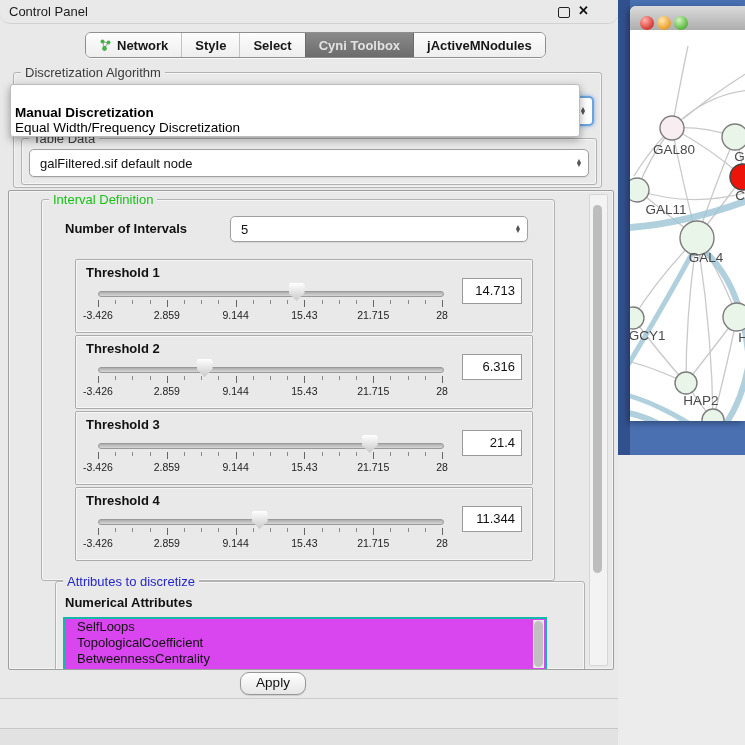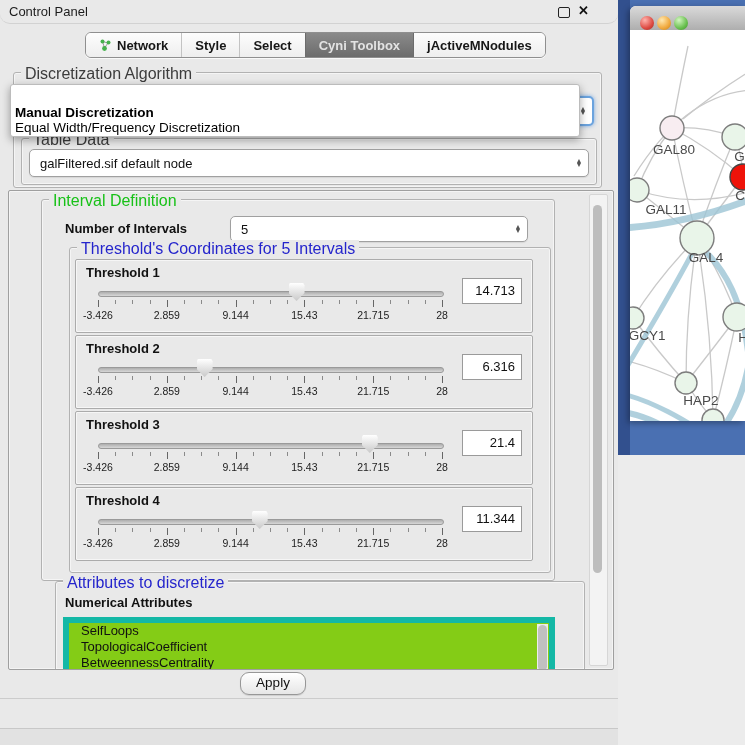--- a/index.html
+++ b/index.html
@@ -14,21 +14,21 @@
   
   .seg{position:absolute;display:flex;border:1px solid #8f8f8f;border-radius:6px;overflow:hidden;background:#f6f6f6;box-shadow:0 1px 0 rgba(255,255,255,.7);}
   .seg .segment{display:flex;align-items:center;gap:5px;padding:0 13px;font-size:13px;font-weight:bold;color:#161616;background:linear-gradient(#fdfdfd,#eeeeee);border-left:1px solid #c3c3c3;white-space:nowrap;}
   .seg .segment:first-child{border-left:none;}
   .seg .segment.active{background:linear-gradient(#8a8a8a,#6c6c6c);color:#e3e3e3;border-left-color:#6c6c6c;}
   .seg .segment.active + .segment{border-left-color:#6c6c6c;}
   #topTabs{left:85px;top:32px;height:24px;}
   #bottomTabs{left:143px;top:704px;height:23px;}
   
   .group{position:absolute;border:1px solid #b2b2b2;border-radius:3px;box-shadow:inset 0 0 0 1px rgba(255,255,255,.55);}
-  .legend{position:absolute;top:-8px;left:7px;background:#e9e9e9;padding:0 4px;font-size:16px;white-space:nowrap;}
+  .legend{position:absolute;top:-8px;left:7px;background:#e9e9e9;padding:0 4px;font-size:13px;white-space:nowrap;}
   .legend.dark{color:#3c3c3c;}
   .legend.green{color:#17c117;}
   .legend.blue{color:#2525cc;}
   
   .combo{position:absolute;background:#fff;border:1px solid #a0a0a0;border-radius:5px;display:flex;align-items:center;box-shadow:0 1px 1px rgba(0,0,0,.08);}
   .combo .cv{flex:1;padding-left:10px;font-size:13px;color:#111;white-space:nowrap;overflow:hidden;}
   .stepper{width:18px;display:flex;flex-direction:column;align-items:center;justify-content:center;line-height:4px;color:#555;font-size:7px;}
   .algo-combo{left:24px;top:96px;width:566px;height:26px;border:2px solid #6ba3de;box-shadow:0 0 4px rgba(90,150,220,.8);}
   
   .popup{position:absolute;left:10px;top:84px;width:568px;height:51px;background:#fff;border:1px solid #bcbcbc;border-radius:3px;box-shadow:0 3px 8px rgba(0,0,0,.35);z-index:30;}
@@ -47,21 +47,21 @@
   .th-label{position:absolute;left:10px;top:5px;font-size:13px;font-weight:bold;color:#111;}
   .th-track{position:absolute;left:22px;top:31px;width:344px;height:4px;background:linear-gradient(#adadad,#d7d7d7);border:1px solid #9a9a9a;border-radius:3px;}
   .th-thumb{position:absolute;top:23px;width:16px;height:18px;background:linear-gradient(#ffffff,#c9c9c9);clip-path:polygon(8% 0,92% 0,100% 12%,100% 55%,50% 100%,0 55%,0 12%);filter:drop-shadow(0 0 .6px #777);}
   .tick{position:absolute;width:1px;background:#8a8a8a;}
   .tick.major{top:40px;height:7px;background:#666;}
   .tick.minor{top:40px;height:4px;}
   .tick-label{position:absolute;top:49px;width:44px;margin-left:-22px;text-align:center;font-size:10.5px;font-weight:500;color:#222;}
   .th-value{position:absolute;left:386px;top:18px;width:52px;height:24px;background:#fff;border:1px solid #9a9a9a;font-size:13px;color:#111;text-align:right;line-height:24px;padding-right:6px;}
   
   .attr-sub{position:absolute;left:56px;top:404px;font-size:13px;font-weight:bold;color:#111;}
-  .listbox{position:absolute;left:54px;top:426px;width:480px;height:50px;background:#84cc16;border:6px solid #14b8a6;overflow:hidden;}
+  .listbox{position:absolute;left:54px;top:426px;width:480px;height:50px;background:#d946ef;border:2px solid #14b8a6;overflow:hidden;}
   .listbox .li{font-size:13px;color:#111;padding:1px 0 1px 12px;line-height:14px;white-space:nowrap;}
   .list-scroll{position:absolute;right:1px;top:1px;width:11px;height:48px;background:#ececec;}
   .list-scroll .thumb{position:absolute;left:1px;top:1px;width:9px;height:46px;background:#c0c0c0;border-radius:5px;}
   .hr-line{position:absolute;left:0px;top:698px;width:618px;border-top:1px solid #cccccc;}
   .apply-btn{position:absolute;left:240px;top:672px;width:64px;height:21px;background:linear-gradient(#ffffff,#e6e6e6);border:1px solid #979797;border-radius:9px;font-size:13.5px;color:#111;text-align:center;line-height:20px;box-shadow:0 1px 1px rgba(0,0,0,.12);}
   .footer{position:absolute;left:0;top:728px;width:618px;height:17px;background:#e2e2e2;border-top:1px solid #c8c8c8;}
   
   .desktop{position:absolute;left:618px;top:0;width:127px;height:745px;background:#ececec;text-align:right;}
   .desk-blue{position:absolute;left:0;top:0;width:127px;height:455px;background:#4a70b2;}
   .desk-strip{position:absolute;left:0;top:0;width:12px;height:455px;background:#32508e;}
@@ -148,23 +148,20 @@
       </div>
       <div class="noi-label" style="top:30px;">Number of Intervals</div>
       <div class="combo noi-combo" style="top:25px;">
         <span class="cv">5</span>
         <span class="stepper">
             <span>▲</span>
             <span>▼</span>
           </span>
       </div>
 
-      <div class="group" style="left:60px;top:56px;width:480px;height:324px;">
-        <span class="legend blue">Threshold's Coordinates for 5 Intervals</span>
-      </div>
       <div id="thresholds">
           <div class="th-panel" style="top: 68px;">
             <div class="th-label">Threshold 1</div>
             <div class="th-track"></div>
             <div class="tick major" style="left: 22px;"></div>
             <div class="tick-label" style="left: 22px;">-3.426</div>
             <div class="tick minor" style="left: 39.2px;"></div>
             <div class="tick minor" style="left: 56.4px;"></div>
             <div class="tick minor" style="left: 73.6px;"></div>
             <div class="tick major" style="left: 90.8px;"></div>

